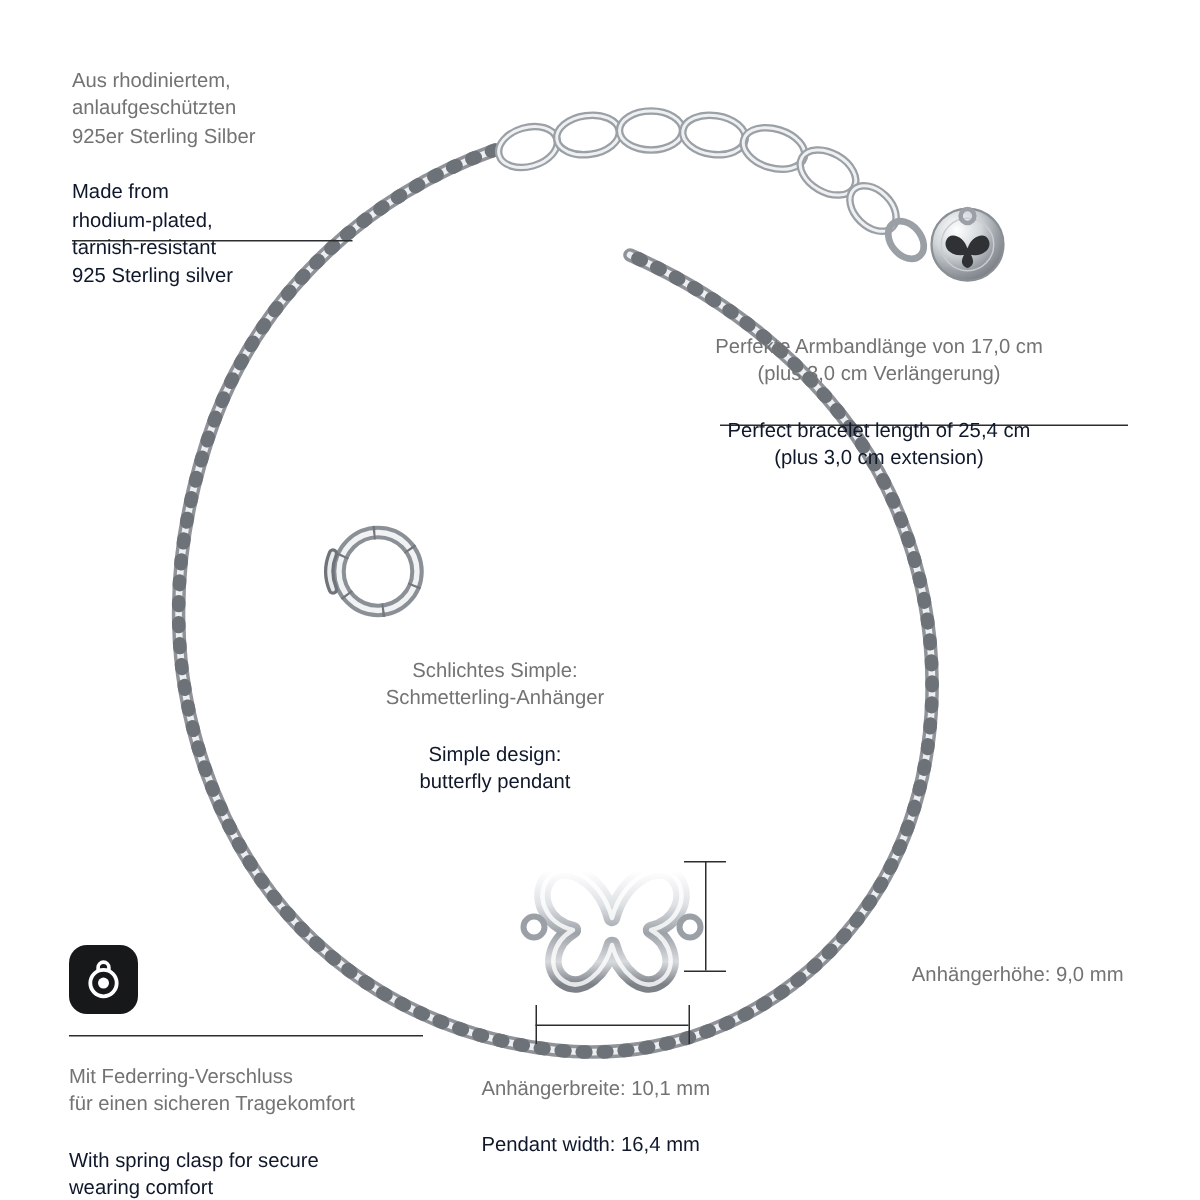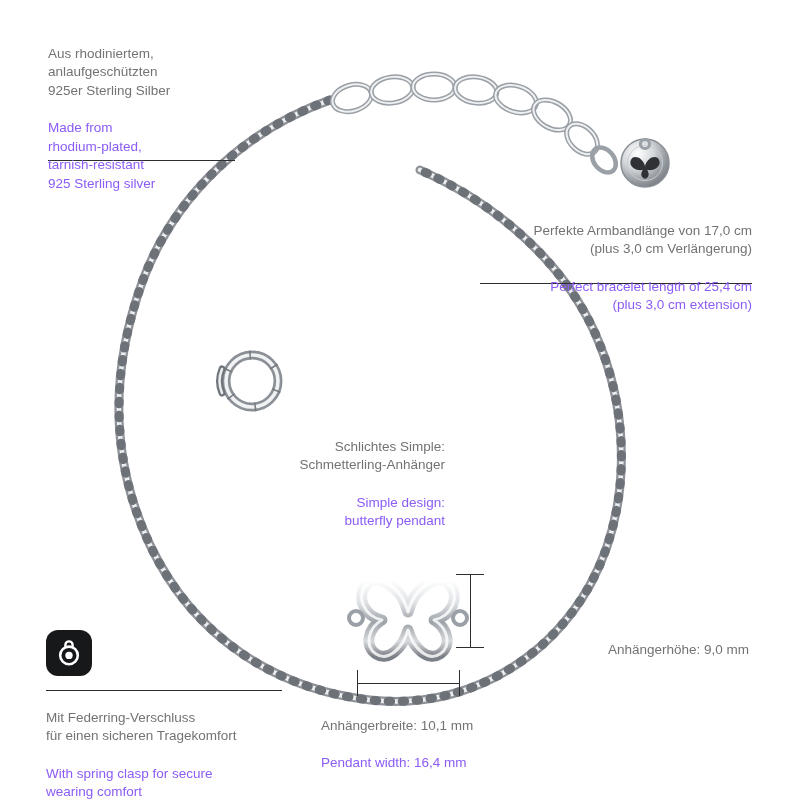--- a/index.html
+++ b/index.html
@@ -24,25 +24,25 @@
     color: #6f7276;
     white-space: pre-line;
   }
   .anno .de {
     color: #737373;
     font-weight: 400;
     display: block;
     white-space: pre-line;
   }
   .anno .en {
-    color: #8b5cf6;
+    color: #0f172a;
     display: block;
     white-space: pre-line;
   }
-  .anno.right { text-align: right; }
+  .anno.right { text-align: center; }
   .rule {
     position: absolute;
     background: #2b2d2f;
   }
   .rule.h { height: 1px; }
   .rule.v { width: 1px; }
   svg.art {
     position: absolute;
     left: 0;
     top: 0;

